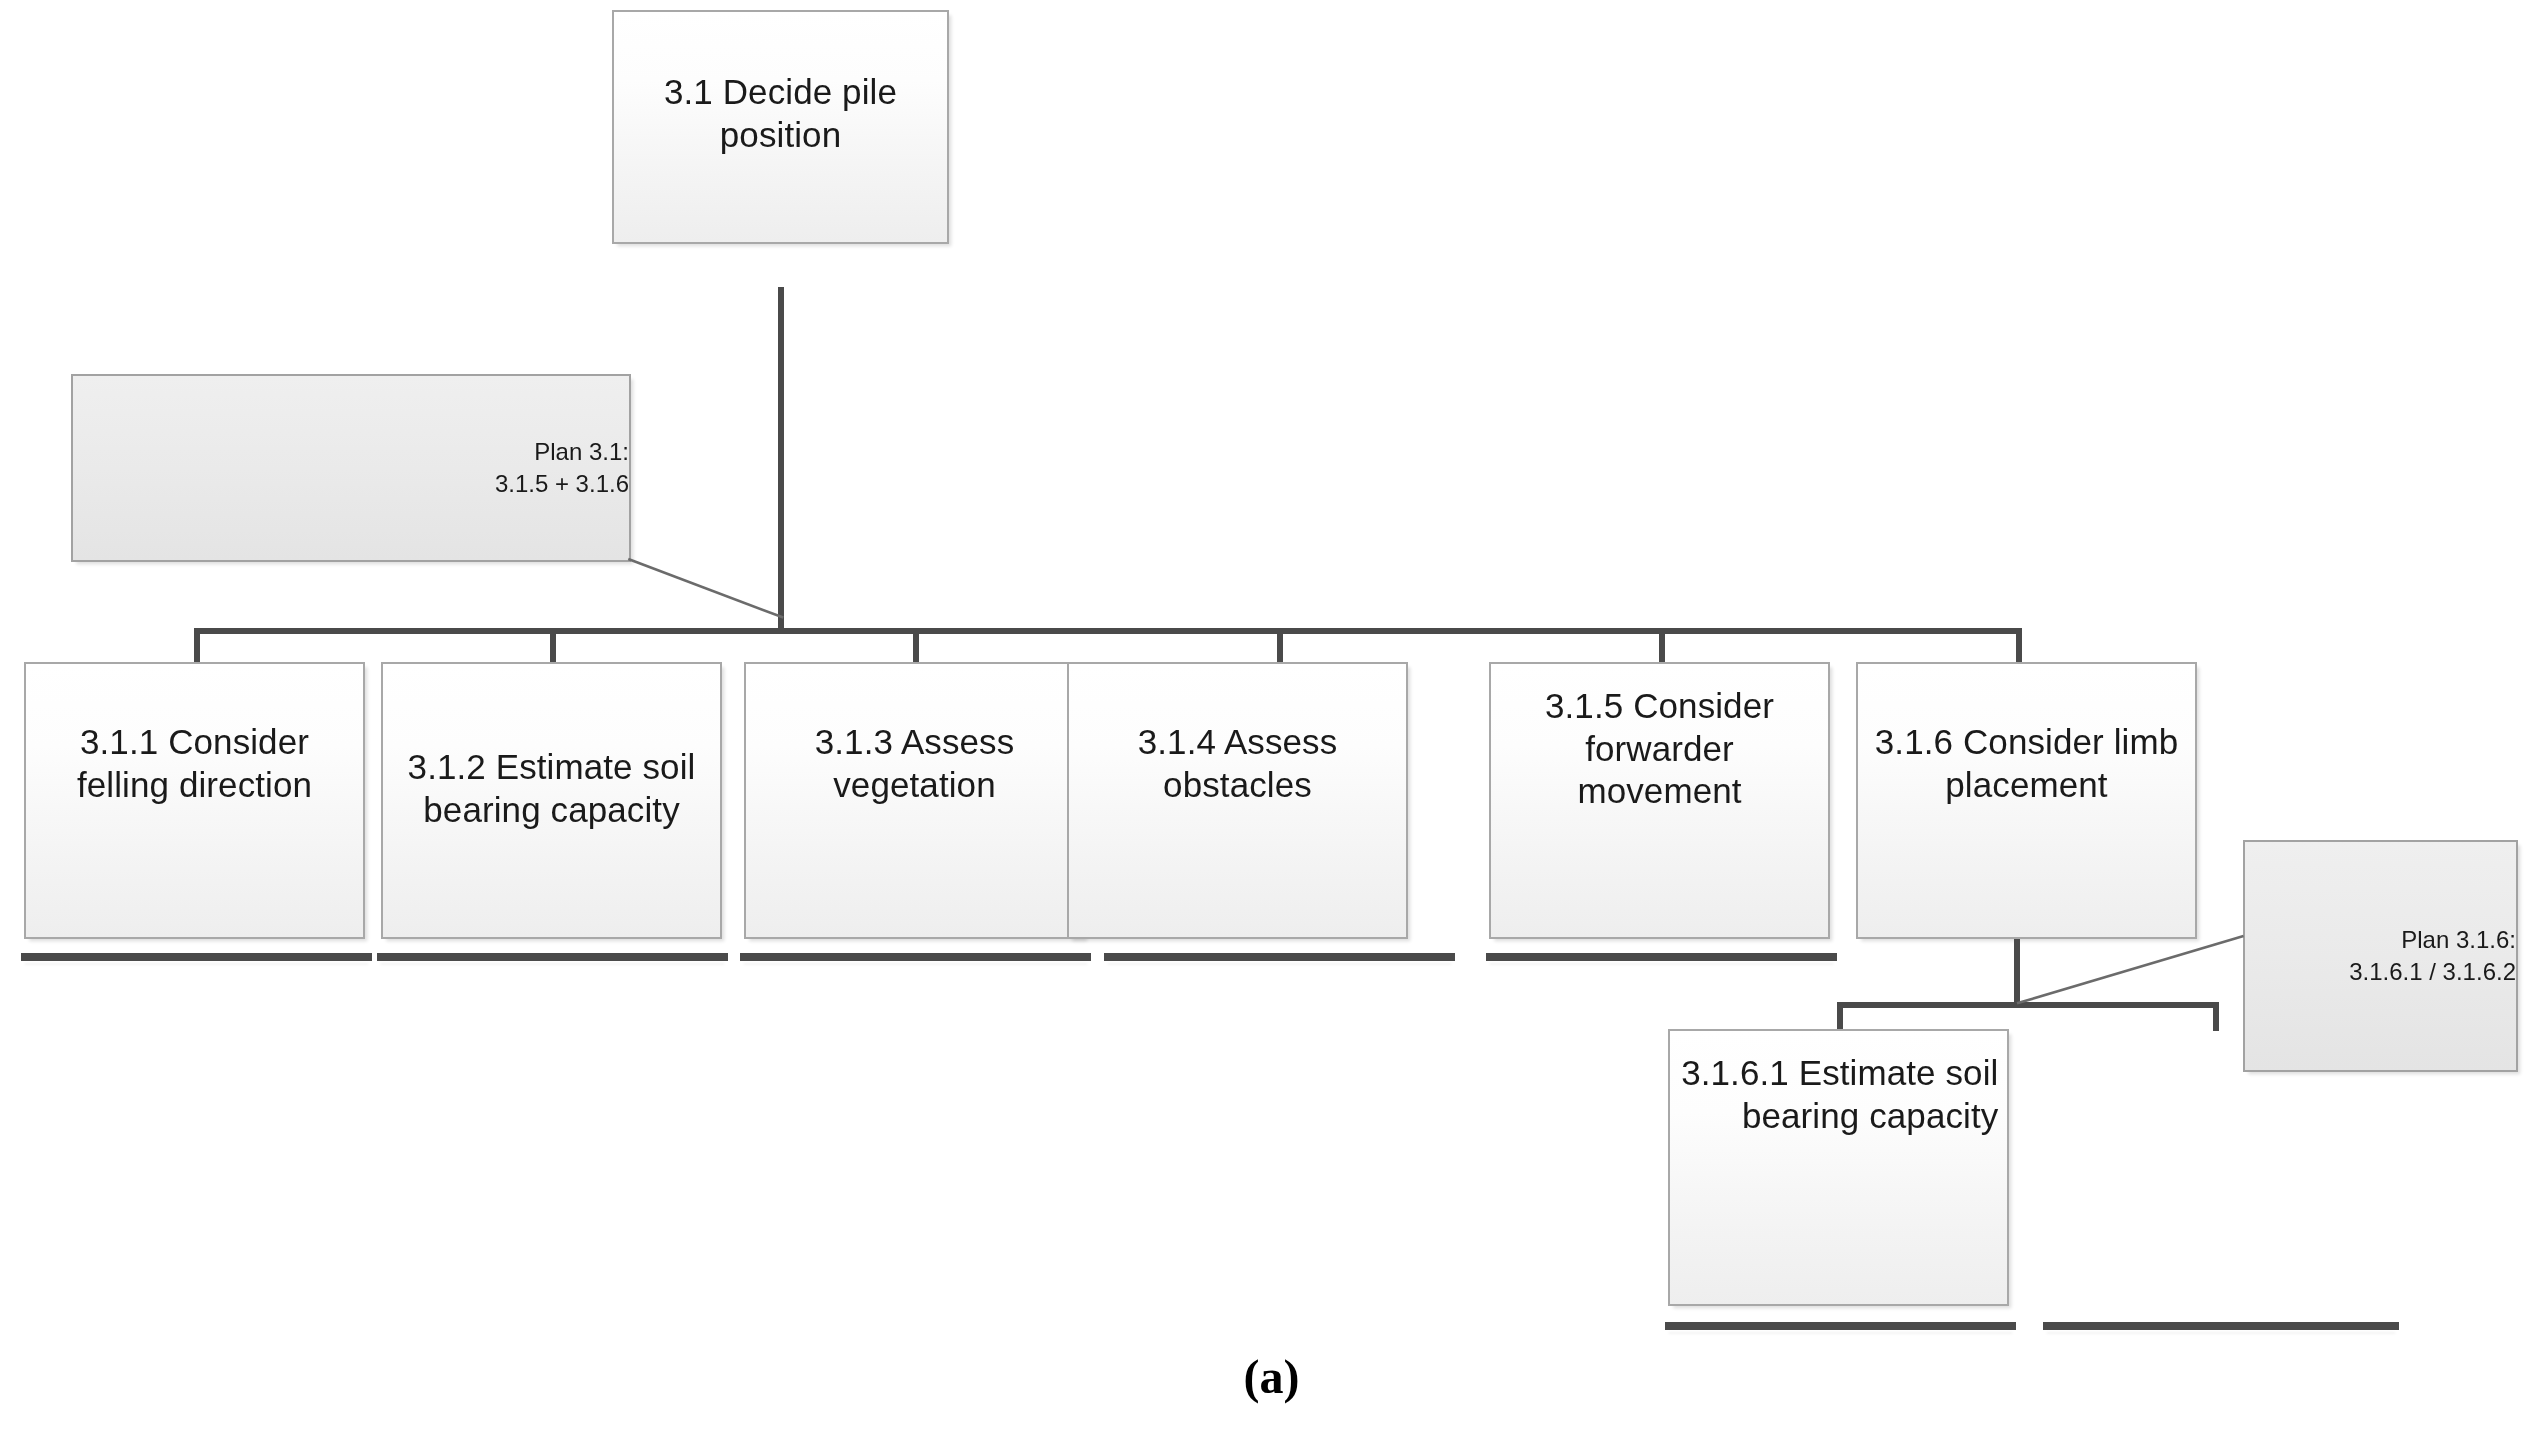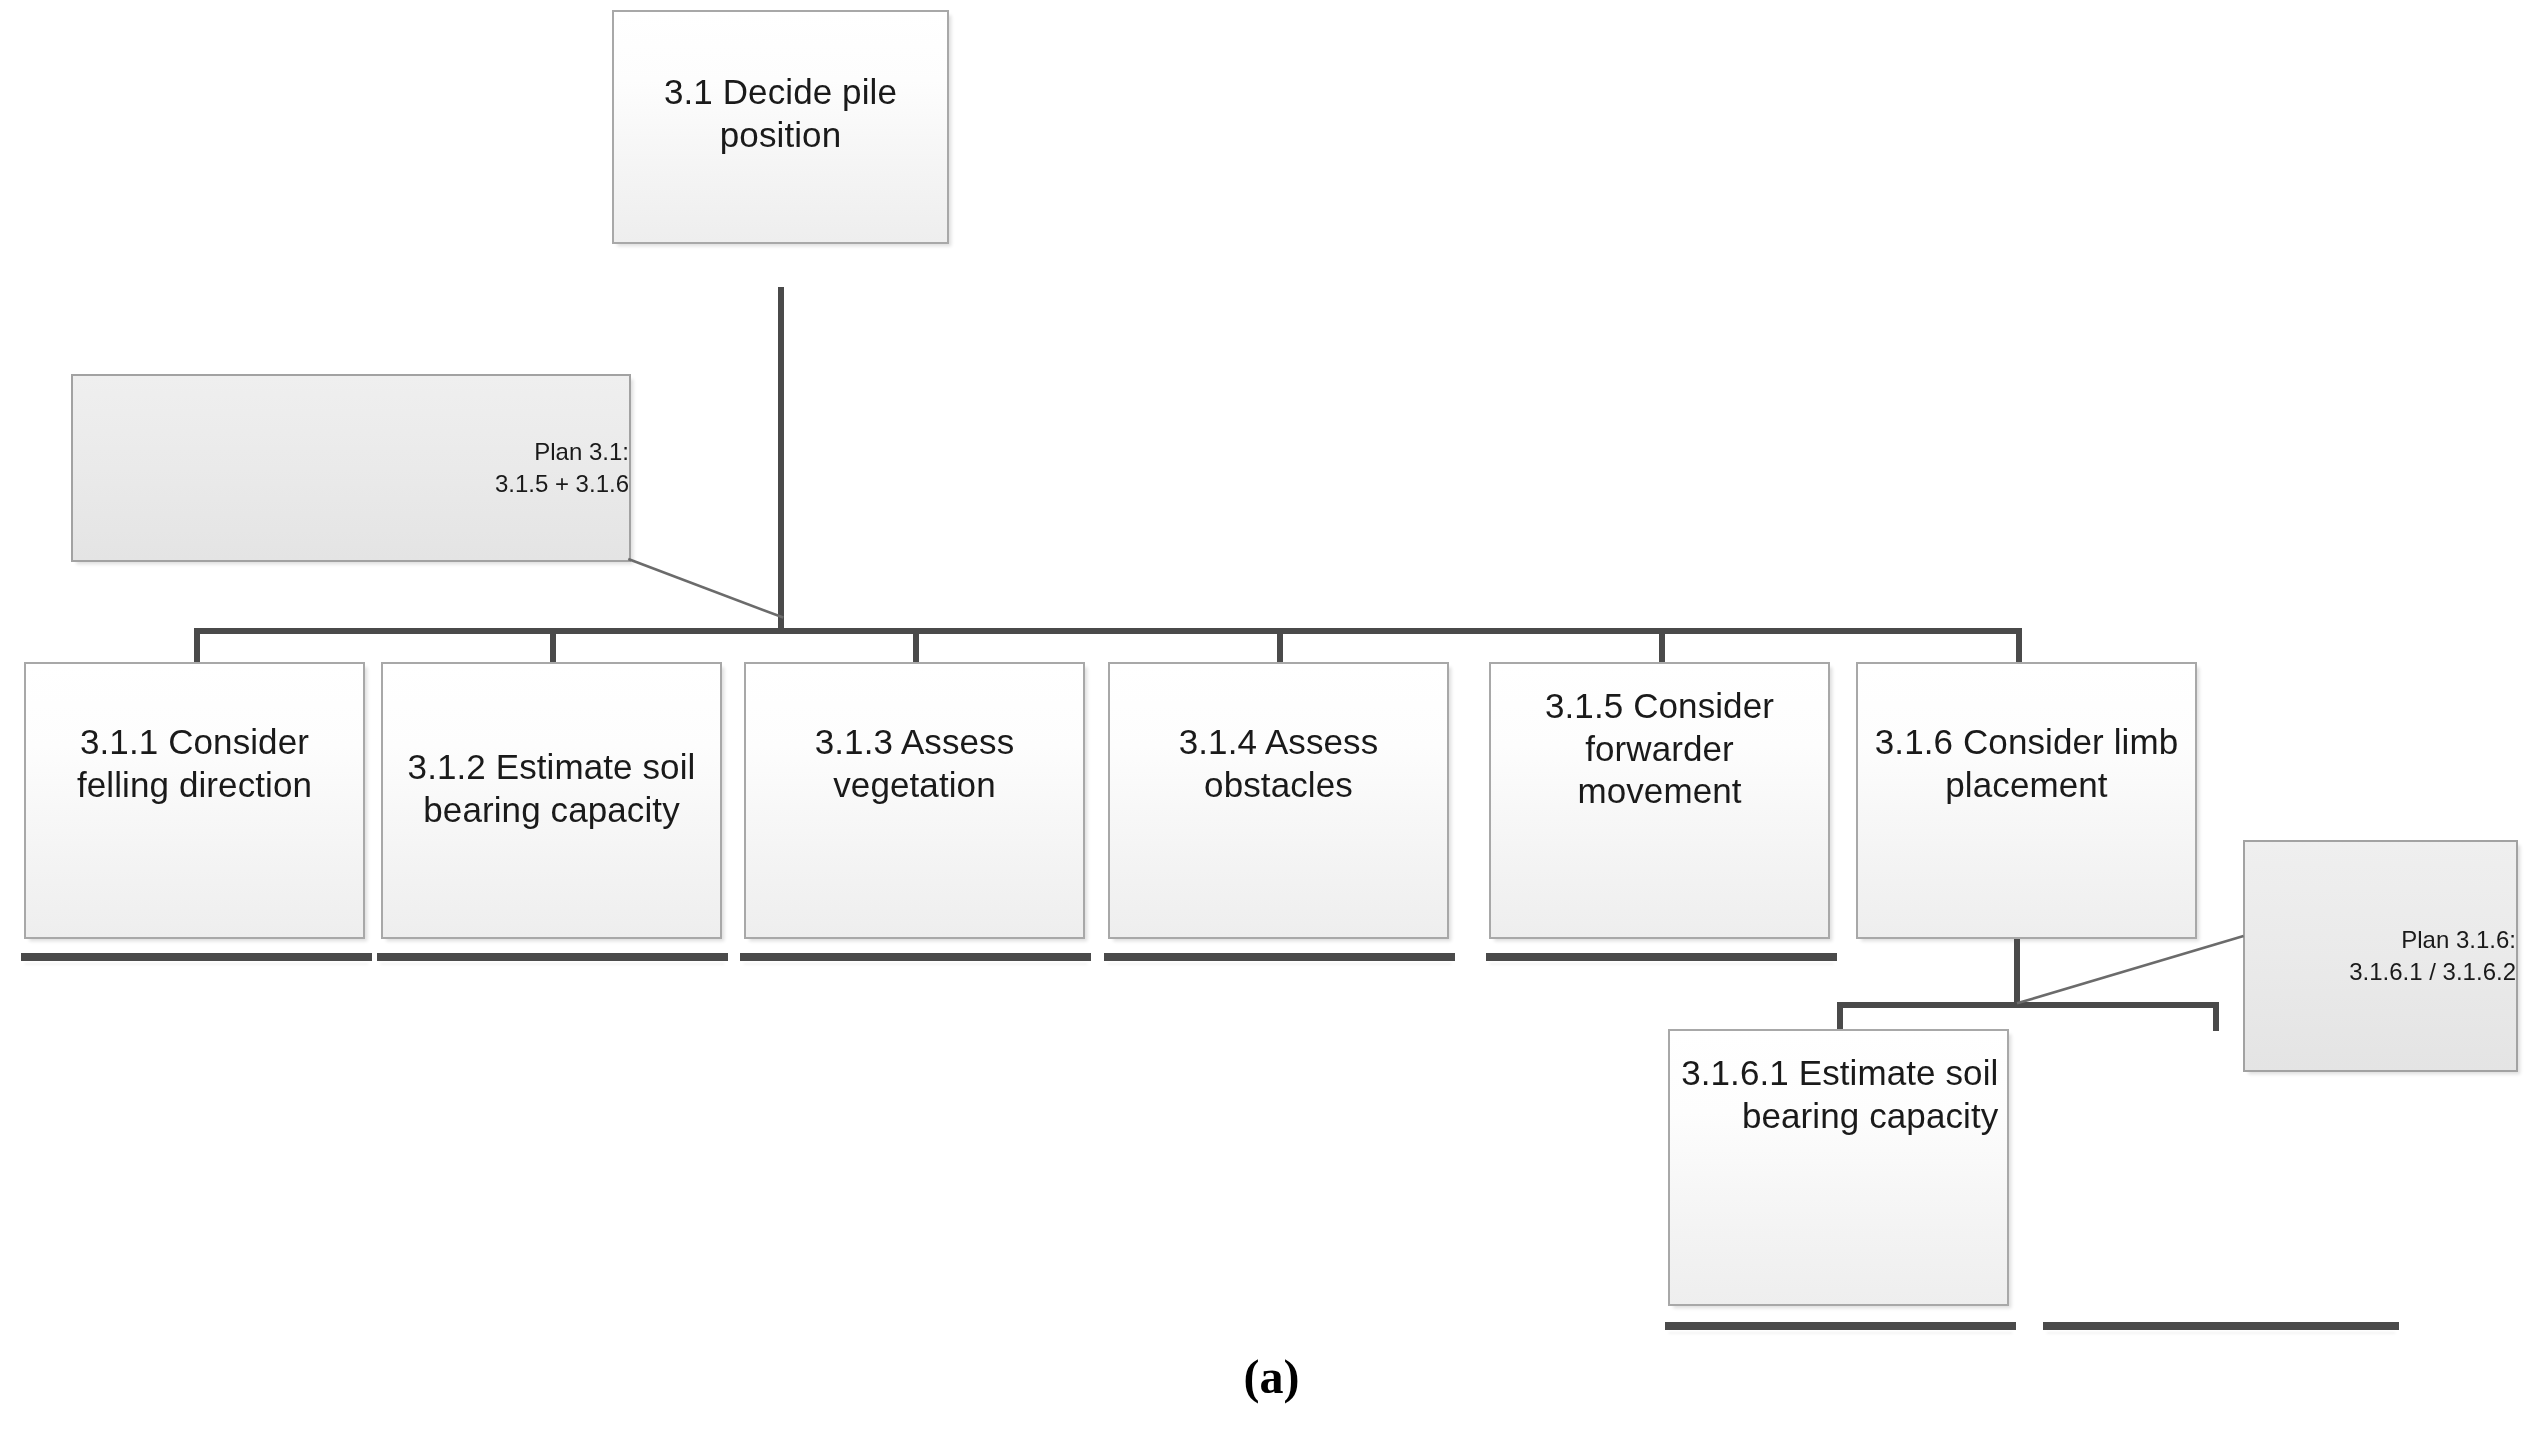--- a/index.html
+++ b/index.html
@@ -137,21 +137,21 @@
   <div class="task-box" style="left:381px; top:662px; width:341px; height:277px; padding-top:82px;">
     <span class="label">3.1.2 Estimate soil bearing capacity</span>
   </div>
   <div class="terminal-bar" style="left:377px; top:953px; width:351px;"></div>
 
   <div class="task-box" style="left:744px; top:662px; width:341px; height:277px; padding-top:57px;">
     <span class="label">3.1.3 Assess vegetation</span>
   </div>
   <div class="terminal-bar" style="left:740px; top:953px; width:351px;"></div>
 
-  <div class="task-box" style="left:1108px; top:662px; width:341px; height:277px; padding-top:57px;">
+  <div class="task-box" style="left:1067px; top:662px; width:341px; height:277px; padding-top:57px;">
     <span class="label">3.1.4 Assess obstacles</span>
   </div>
   <div class="terminal-bar" style="left:1104px; top:953px; width:351px;"></div>
 
   <div class="task-box" style="left:1489px; top:662px; width:341px; height:277px; padding-top:21px;">
     <span class="label">3.1.5 Consider forwarder movement</span>
   </div>
   <div class="terminal-bar" style="left:1486px; top:953px; width:351px;"></div>
 
   <div class="task-box" style="left:1847px; top:662px; width:341px; height:277px; padding-top:57px;margin-left:9px;">

